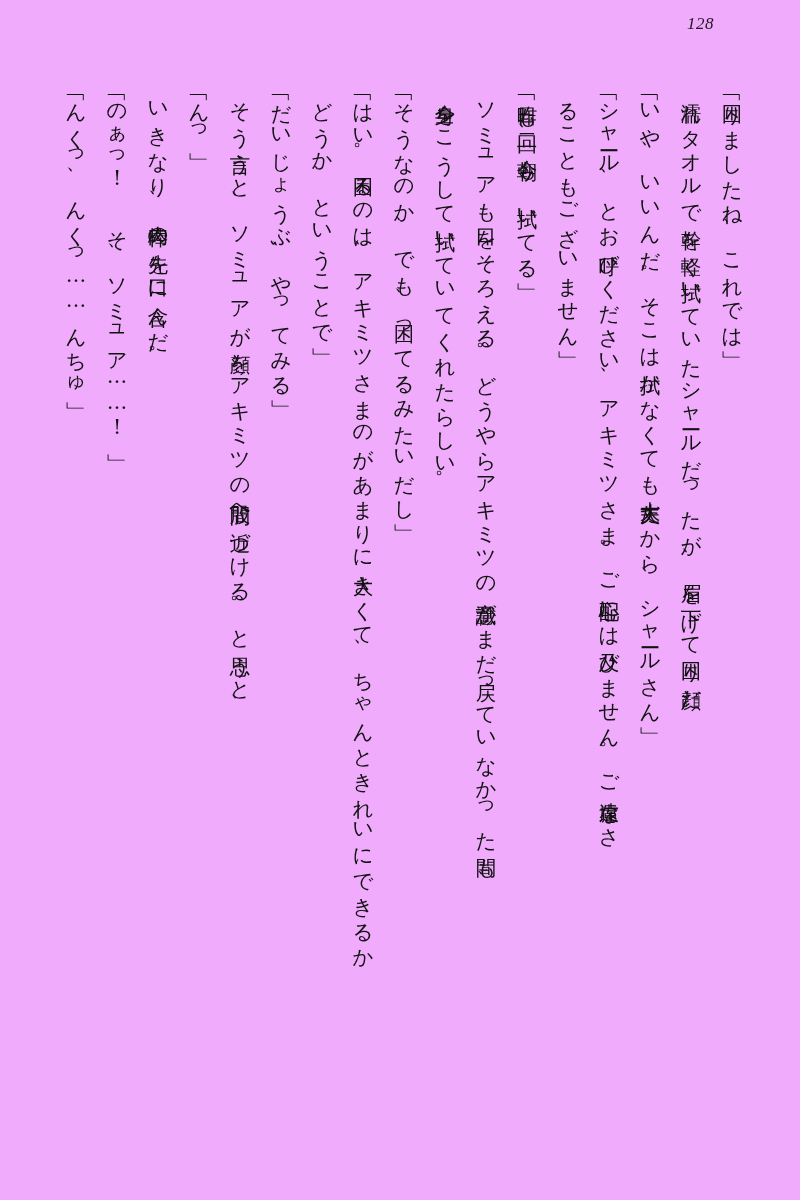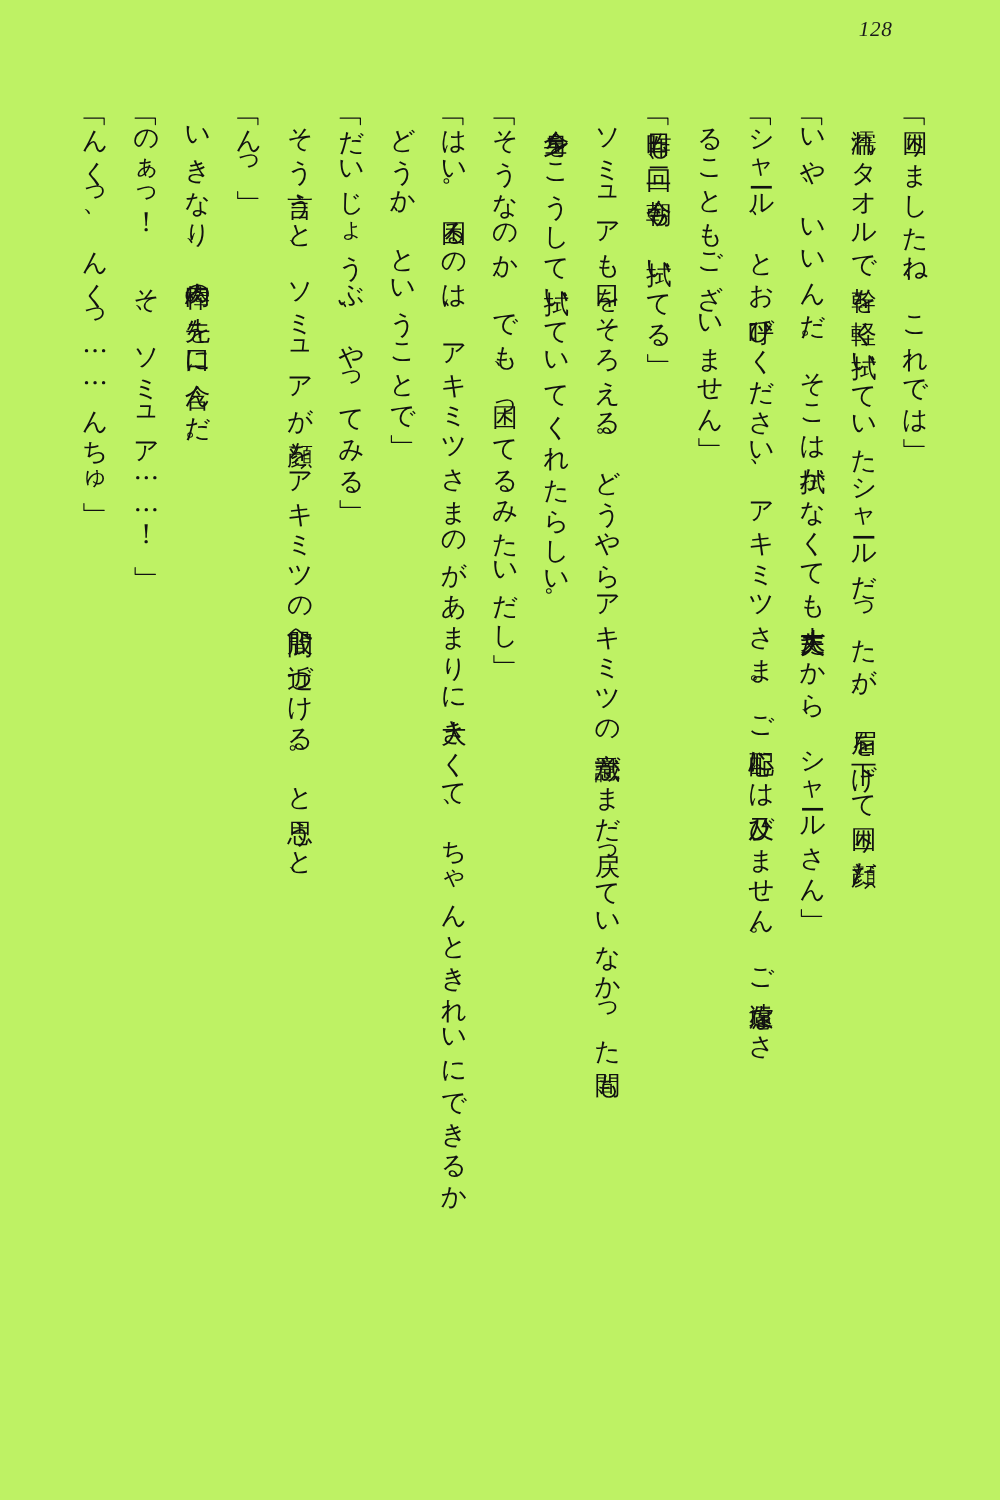--- a/index.html
+++ b/index.html
@@ -4,21 +4,21 @@
 <style>
   html, body {
     margin: 0;
     padding: 0;
     background: #ffffff;
   }
   .page {
     position: relative;
     width: 800px;
     height: 1200px;
-    background: #bef264;
+    background: #f0abfc;
     overflow: hidden;
     font-family: "Liberation Serif", "DejaVu Serif", serif;
     color: #000000;
   }
   .page-number {
     position: absolute;
     top: 14px;
     right: 86px;
     font-family: "Liberation Serif", "DejaVu Serif", serif;
     font-style: italic;

